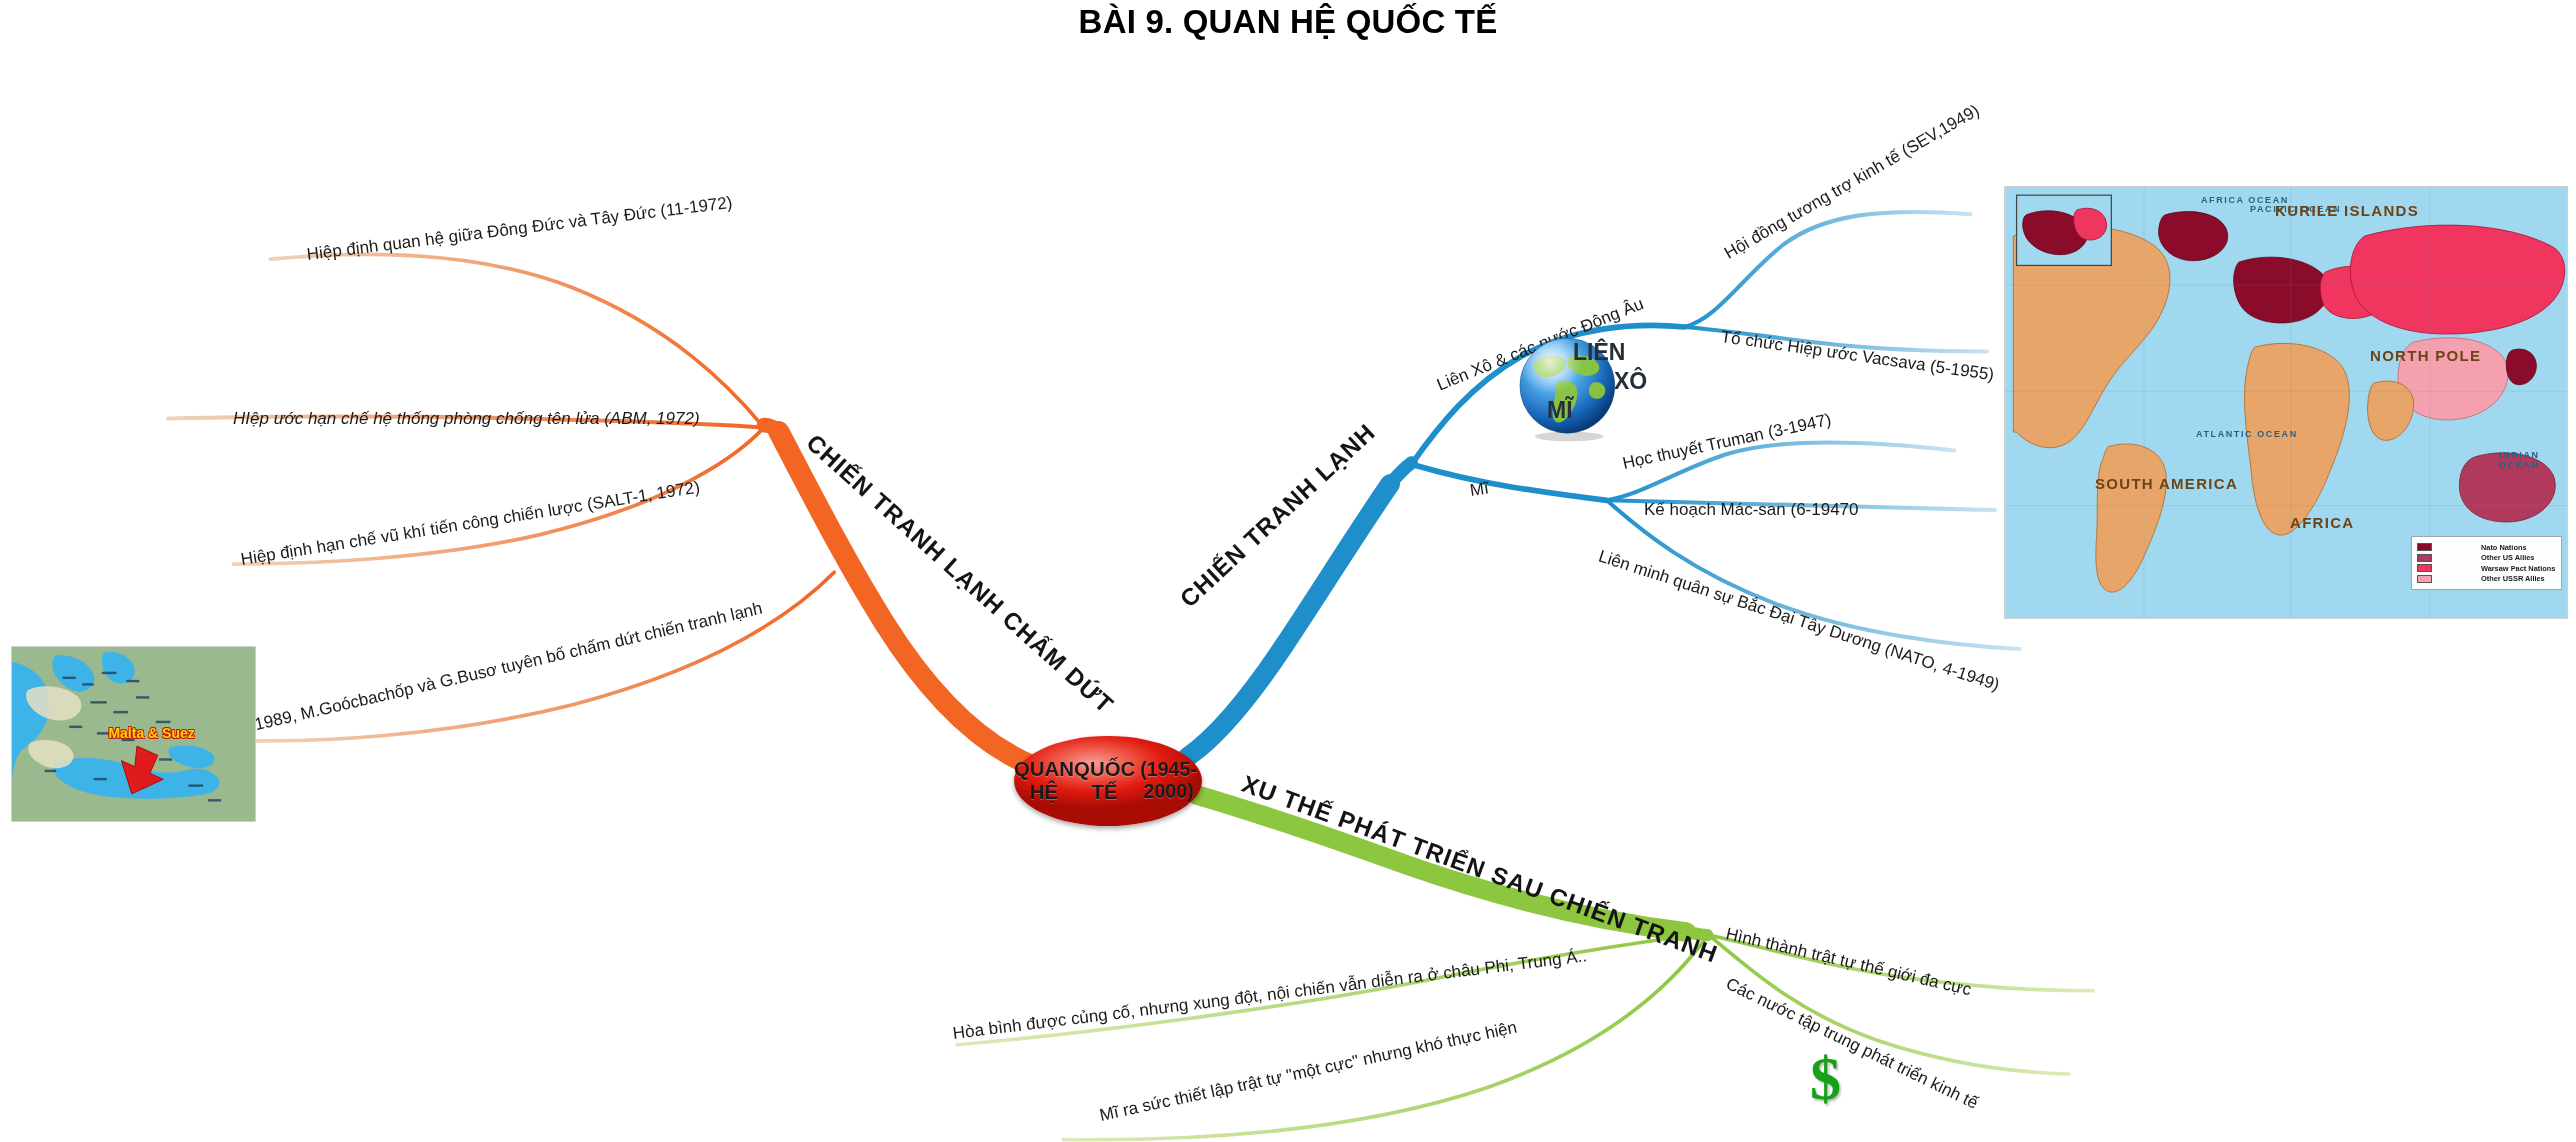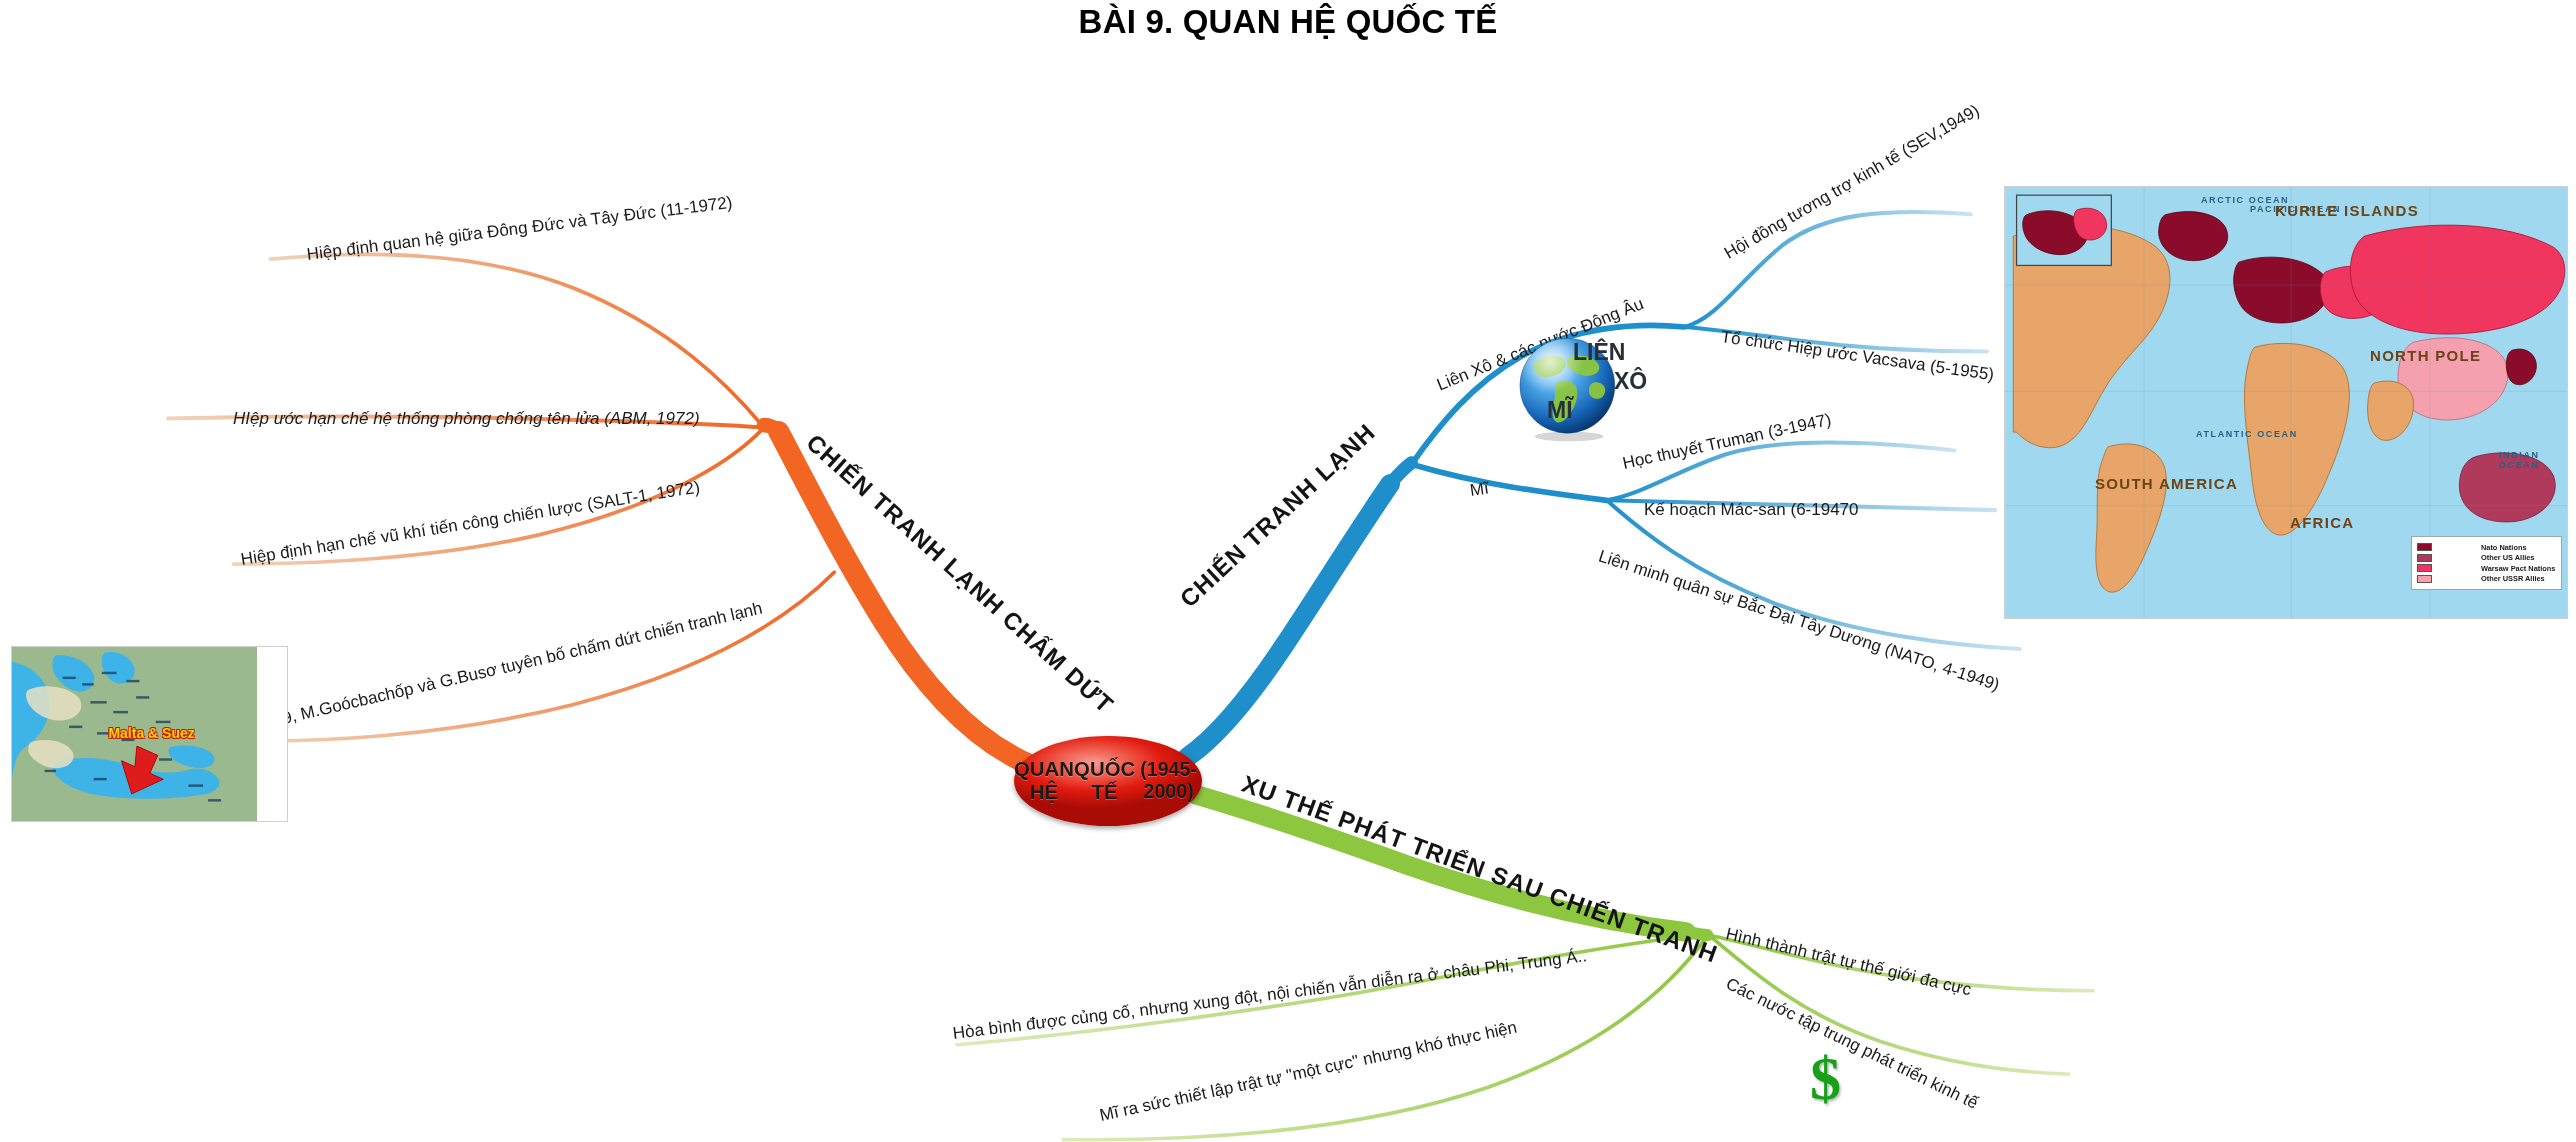--- a/index.html
+++ b/index.html
@@ -77,21 +77,21 @@
   }
 
   
   .img-frame {
     position: absolute;
     border: 0.8px solid #cfcfcf;
     background: #fff;
     overflow: hidden;
     z-index: 8;
   }
-  .map-europe { left: 11.4px; top: 646px; width: 277px; height: 176px; }
+  .map-europe { left: 11.4px; top: 646px; width: 245px; height: 176px; }
   .map-world  { left: 2004px; top: 186px; width: 564px; height: 433px; }
 
   .globe-wrap {
     position: absolute;
     left: 1515px; top: 335px;
     width: 108px; height: 108px;
     z-index: 8;
   }
   .globe-lbl {
     position: absolute;
@@ -397,21 +397,21 @@
         <line x1="0" y1="390" x2="690" y2="390"></line>
         <line x1="170" y1="0" x2="170" y2="530"></line>
           <line x1="350" y1="0" x2="350" y2="530"></line>
         <line x1="520" y1="0" x2="520" y2="530"></line>
       </g>
     </svg>
 
     <div class="ocean-lbl" style="left:245px; top:17px;">PACIFIC OCEAN</div>
     <div class="ocean-lbl" style="left:191px; top:242px;">ATLANTIC OCEAN</div>
     <div class="ocean-lbl" style="left:494px; top:263px;">INDIAN OCEAN</div>
-    <div class="ocean-lbl" style="left:196px; top:8.2px;">ARCTIC OCEAN</div>
+    <div class="ocean-lbl" style="left:196px; top:8.2px;">AFRICA OCEAN</div>
 
     <div class="cont-lbl" style="left:90px; top:288px;">SOUTH AMERICA</div>
     <div class="cont-lbl" style="left:285px; top:327px;">AFRICA</div>
     <div class="cont-lbl" style="left:325px; top:160px;margin-left:40px;">NORTH POLE</div>
     <div class="cont-lbl" style="left:270px; top:14.7px;">KURILE ISLANDS</div>
 
     <div class="map-legend" id="legend-box">
         <div class="row">
           <span class="sw" style="background: rgb(139, 11, 42);"></span>
           <span>Nato Nations</span>

